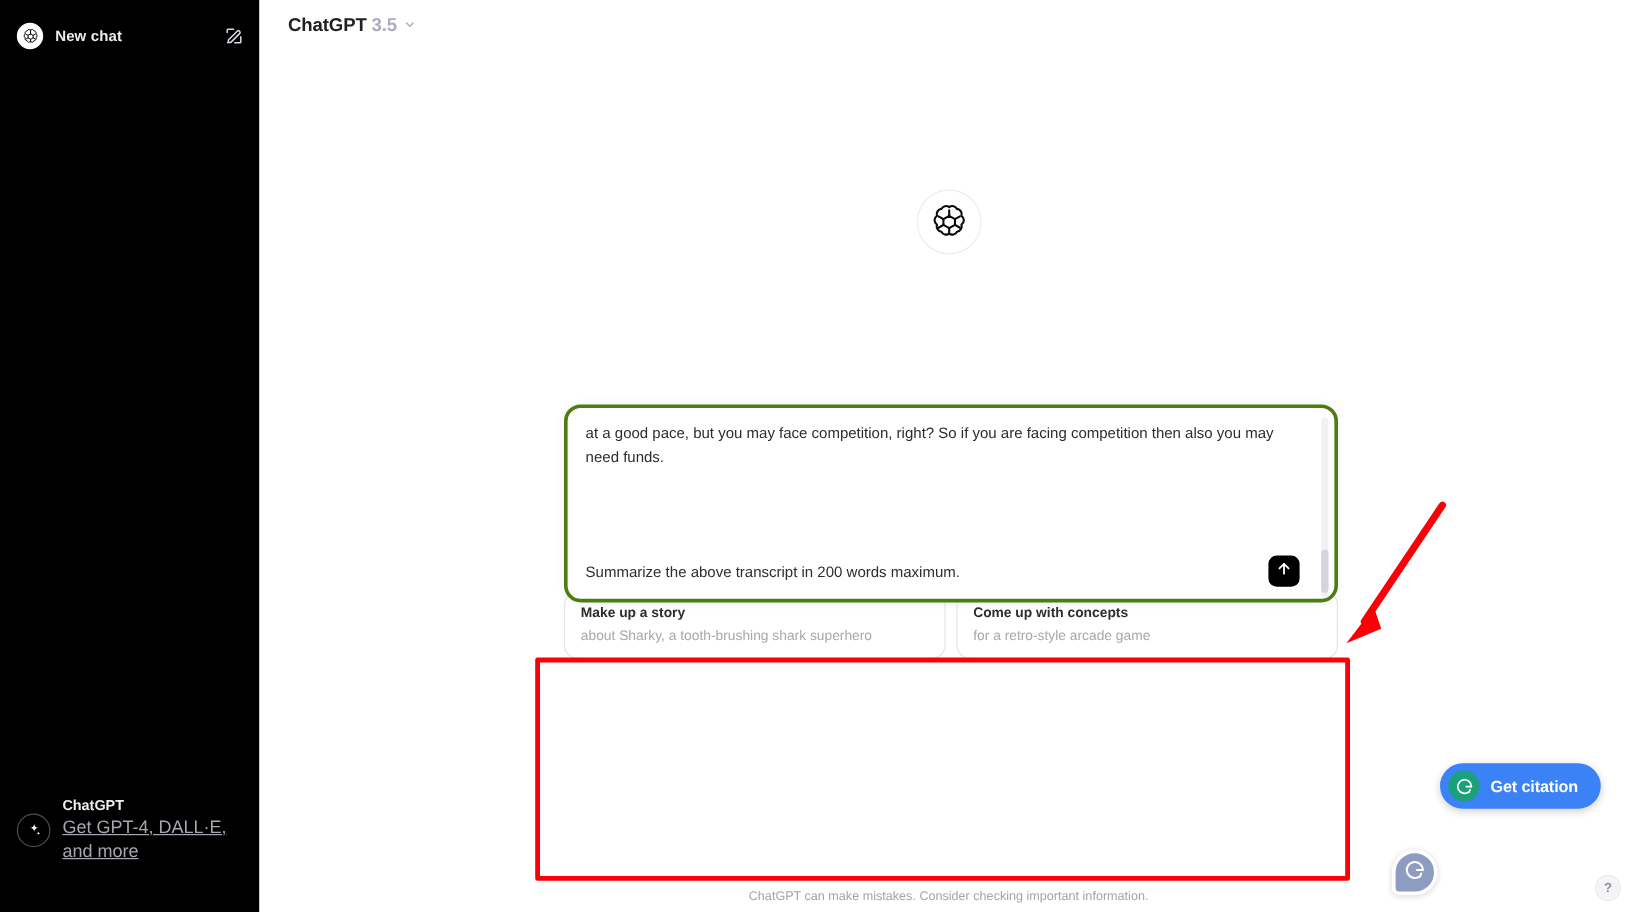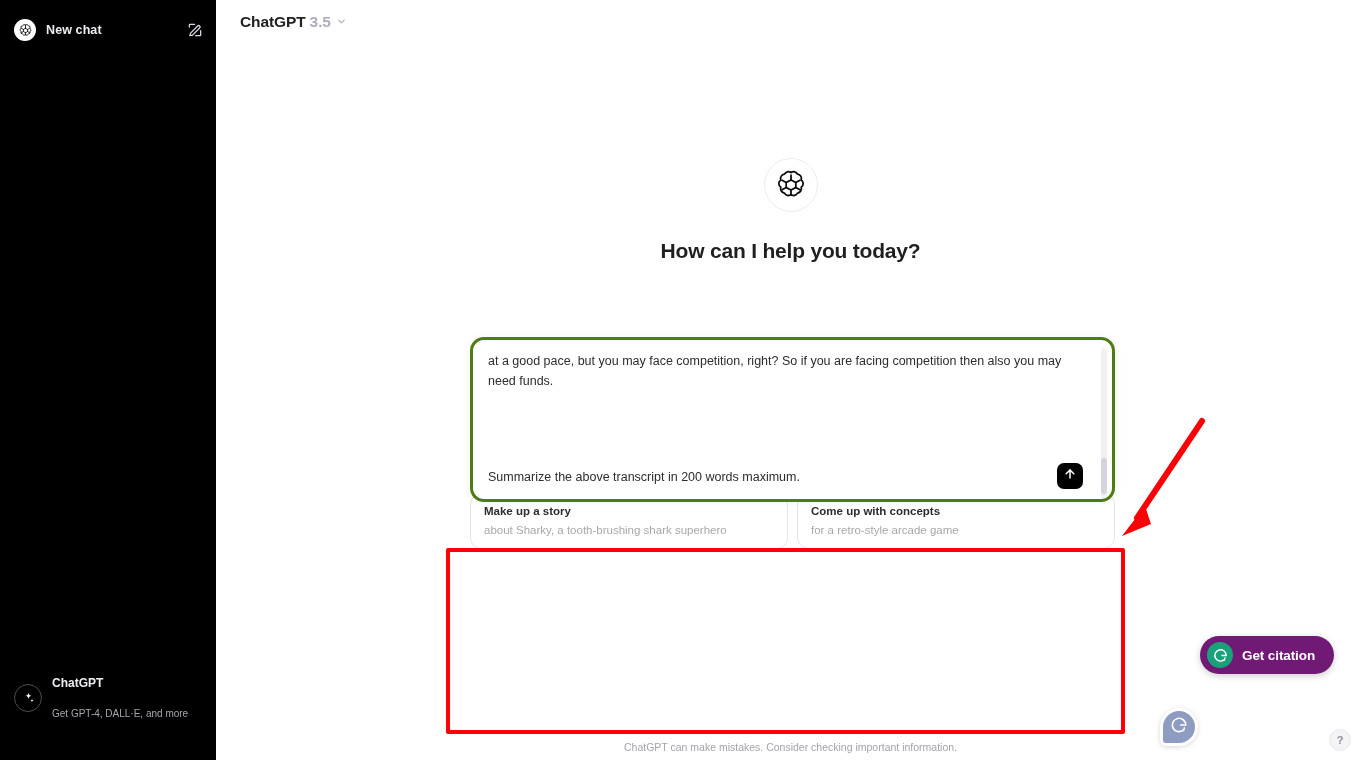--- a/index.html
+++ b/index.html
@@ -40,21 +40,21 @@
     position: absolute; left: 0; bottom: 36px;
     width: 221px; padding: 0 12px;
   }
   .upgrade-row { display: flex; align-items: center; gap: 10px; cursor: pointer; border-radius: 8px; padding: 4px 2px; }
   .sparkle-circle {
     width: 28px; height: 28px; border-radius: 50%;
     border: 1px solid #4d4d4f; flex: 0 0 28px;
     display: flex; align-items: center; justify-content: center;
   }
   .upgrade-title { font-size: 12px; font-weight: 700; color: #ececf1; line-height: 1.25; }
-  .upgrade-sub { font-size: 10px; color: #a6a6b0; line-height: 1.35; margin-top: 16px; }
+  .upgrade-sub { font-size: 15px; color: #a6a6b0; line-height: 1.35; margin-top: 1px; text-decoration: underline; }
 
   
   .drag-handle {
     position: absolute; left: 231px; top: 369px;
     width: 4px; height: 18px; border-radius: 3px;
     background: #d9d9e3; cursor: col-resize;
   }
 
   
   .main {
@@ -154,21 +154,21 @@
     width: 679px; height: 186px;
     border: 4px solid #fb0007; border-radius: 2px;
     pointer-events: none;
   }
   .anno-arrow { position: absolute; left: 1108px; top: 412px; pointer-events: none; }
 
   
   .get-citation {
     position: absolute; left: 1200px; top: 636px;
     height: 38px; border-radius: 19px;
-    background: #701a75; color: #fff;
+    background: #3b82f6; color: #fff;
     display: flex; align-items: center; gap: 9px;
     padding: 0 19px 0 7px; cursor: pointer;
     box-shadow: 0 2px 7px rgba(0,0,0,.2);
   }
   .gc-logo {
     width: 26px; height: 26px; border-radius: 50%;
     background: #1aa179; flex: 0 0 26px;
     display: flex; align-items: center; justify-content: center;
   }
   .gc-label { font-size: 13.5px; font-weight: 700; letter-spacing: -.1px; }
@@ -249,21 +249,20 @@
     </div>
 
     <div class="hero">
       <div class="hero-logo">
         <svg width="34" height="34" viewBox="0 0 24 24" fill="none" stroke="#0b0b0b" stroke-width="1.25" stroke-linecap="round" stroke-linejoin="round">
           <path d="M12 3.2a3.1 3.1 0 0 1 4.6 1.1 3.1 3.1 0 0 1 2.6 4.1 3.1 3.1 0 0 1 0 5.2 3.1 3.1 0 0 1-2.6 4.1 3.1 3.1 0 0 1-4.6 1.1 3.1 3.1 0 0 1-4.6-1.1 3.1 3.1 0 0 1-2.6-4.1 3.1 3.1 0 0 1 0-5.2 3.1 3.1 0 0 1 2.6-4.1A3.1 3.1 0 0 1 12 3.2z"></path>
           <path d="M12 8.4 15.4 10.3v3.4L12 15.6 8.6 13.7v-3.4L12 8.4z"></path>
           <path d="M12 8.4V5.1M15.4 10.3l2.9-1.6M15.4 13.7l2.9 1.7M12 15.6v3.3M8.6 13.7l-2.9 1.7M8.6 10.3 5.7 8.7"></path>
         </svg>
       </div>
-      <div class="hero-title">How can I help you today?</div>
     </div>
 
     <div class="cards">
       <div class="card">
         <div class="card-title">Help me debug</div>
         <div class="card-sub">a linked list problem</div>
       </div>
       <div class="card">
         <div class="card-title">Design a database schema</div>
         <div class="card-sub">for an online merch store</div>

